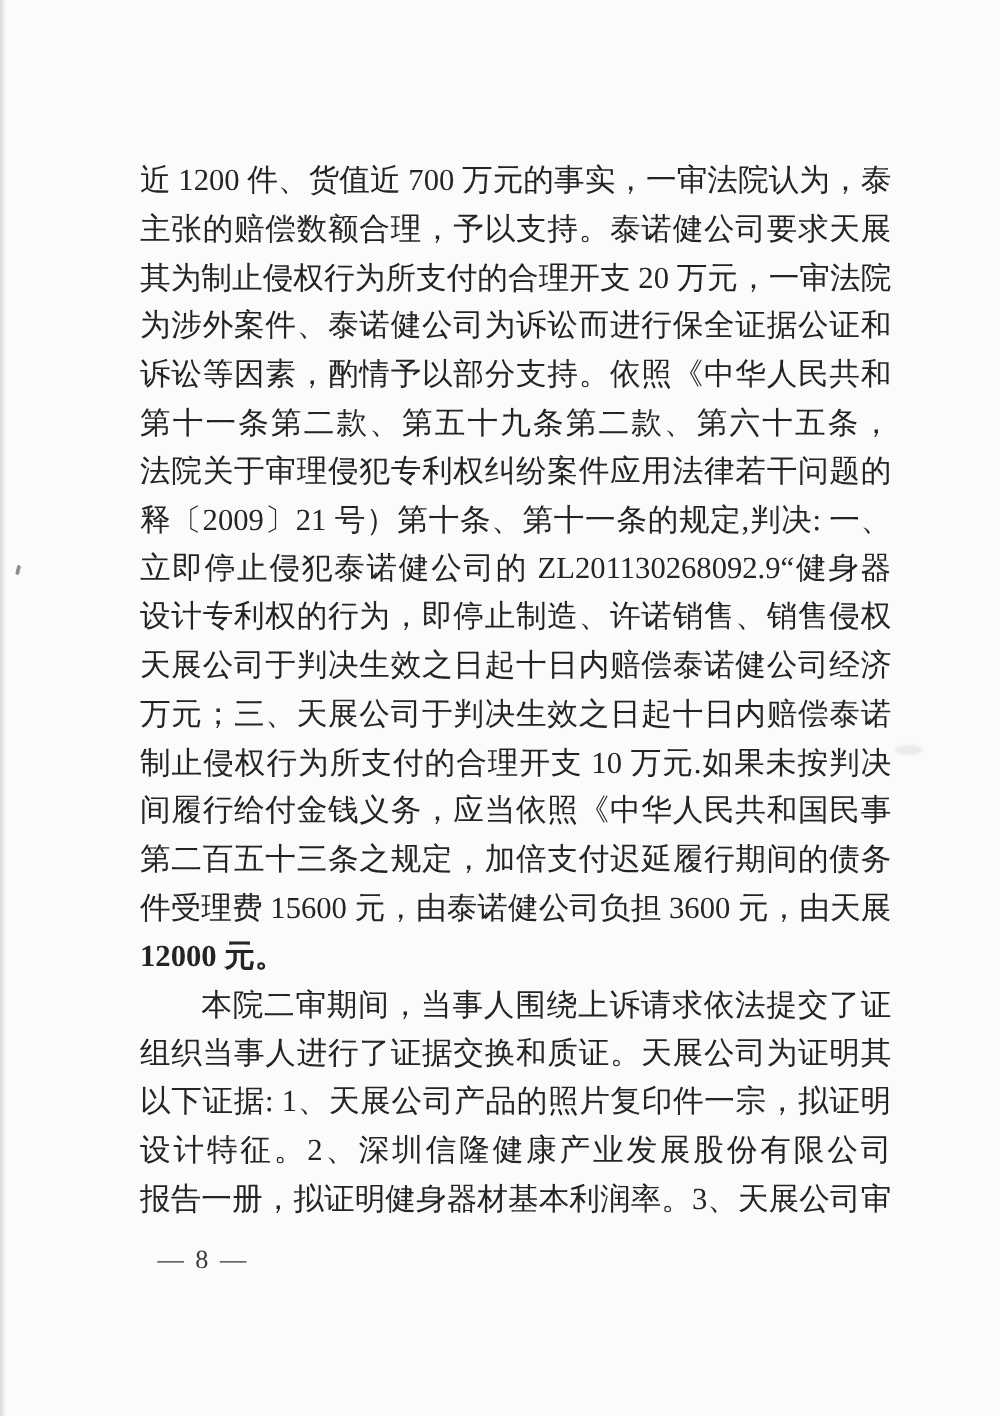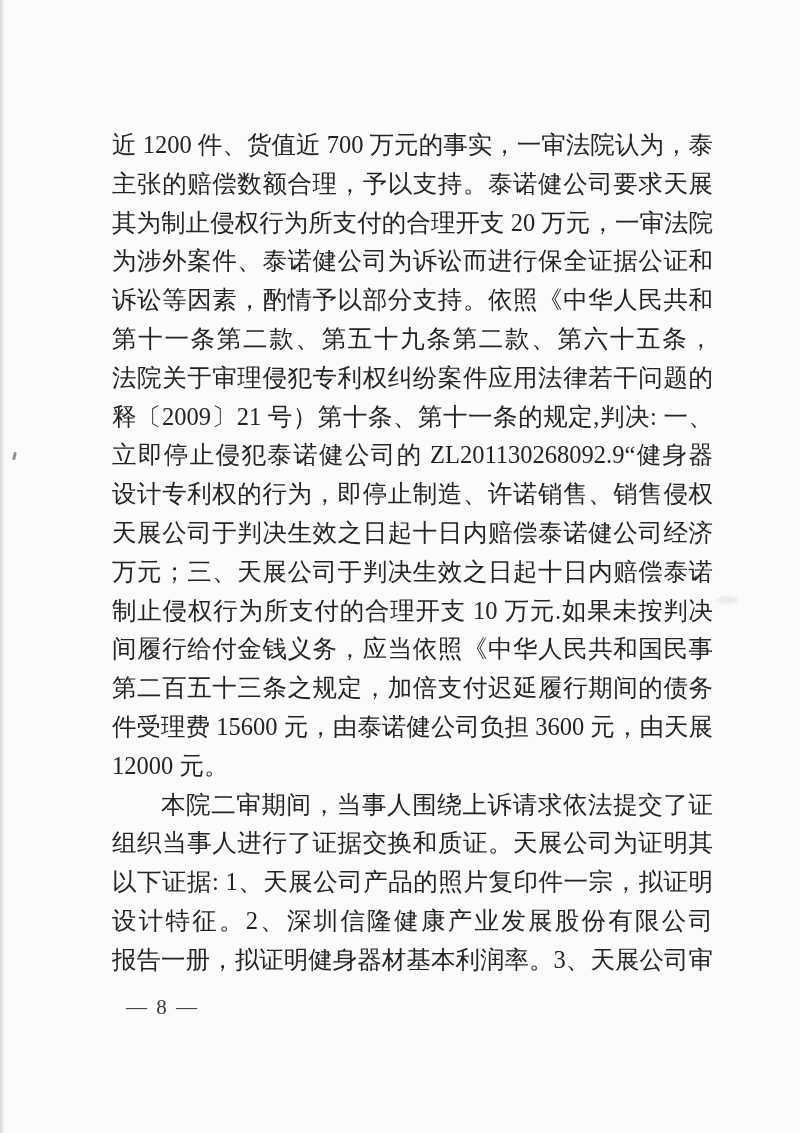--- a/index.html
+++ b/index.html
@@ -50,20 +50,21 @@
     height: 38.8px;
     line-height: 38.8px;
     font-size: 24.5px;
     text-align: justify;
     text-align-last: justify;
     overflow: hidden;
   }
   .line.short {
     text-align: center;
     text-align-last: left;
+    font-weight: bold;
   }
   .line.indent {
     text-indent: 2em;
   }
   .page-num {
     position: absolute;
     left: 126px;
     top: 995px;
     font-size: 21px;
     color: #3a3a3a;

